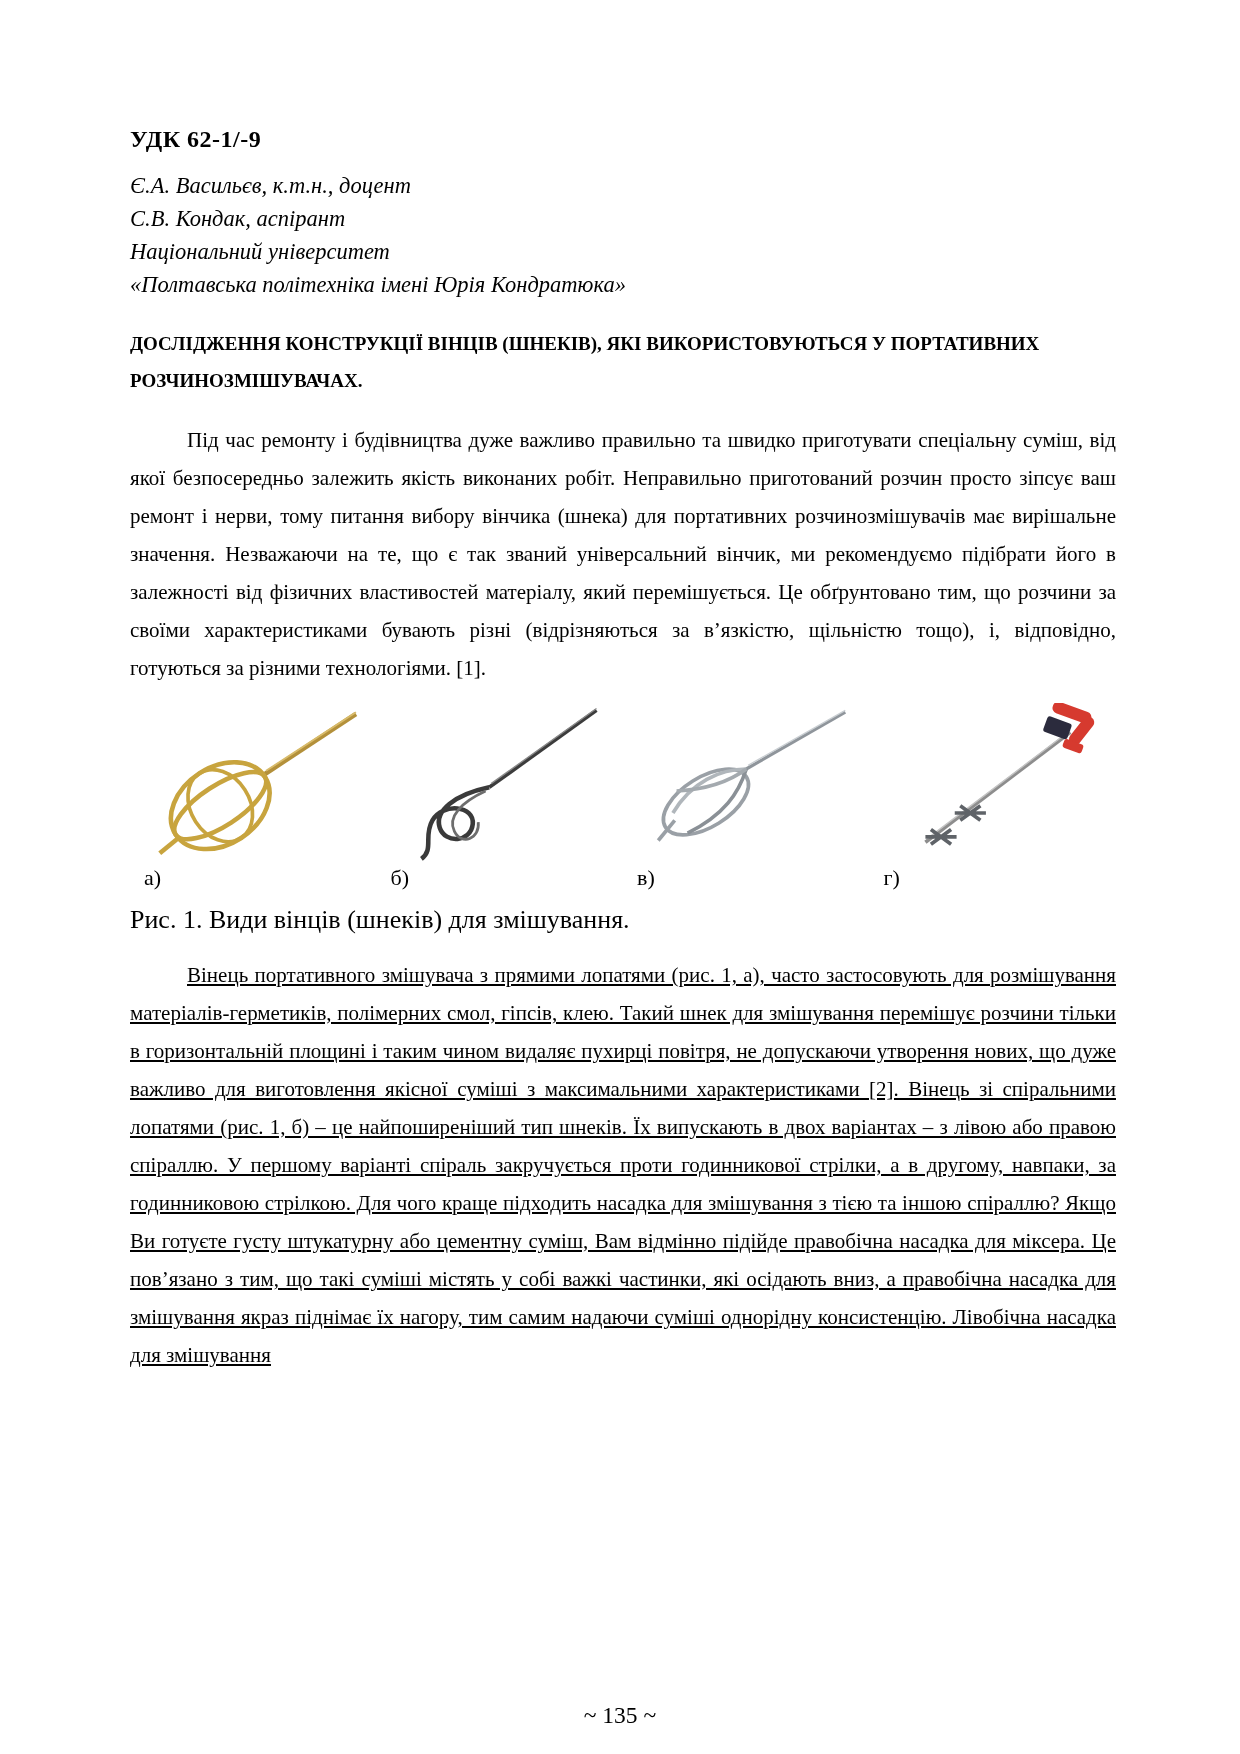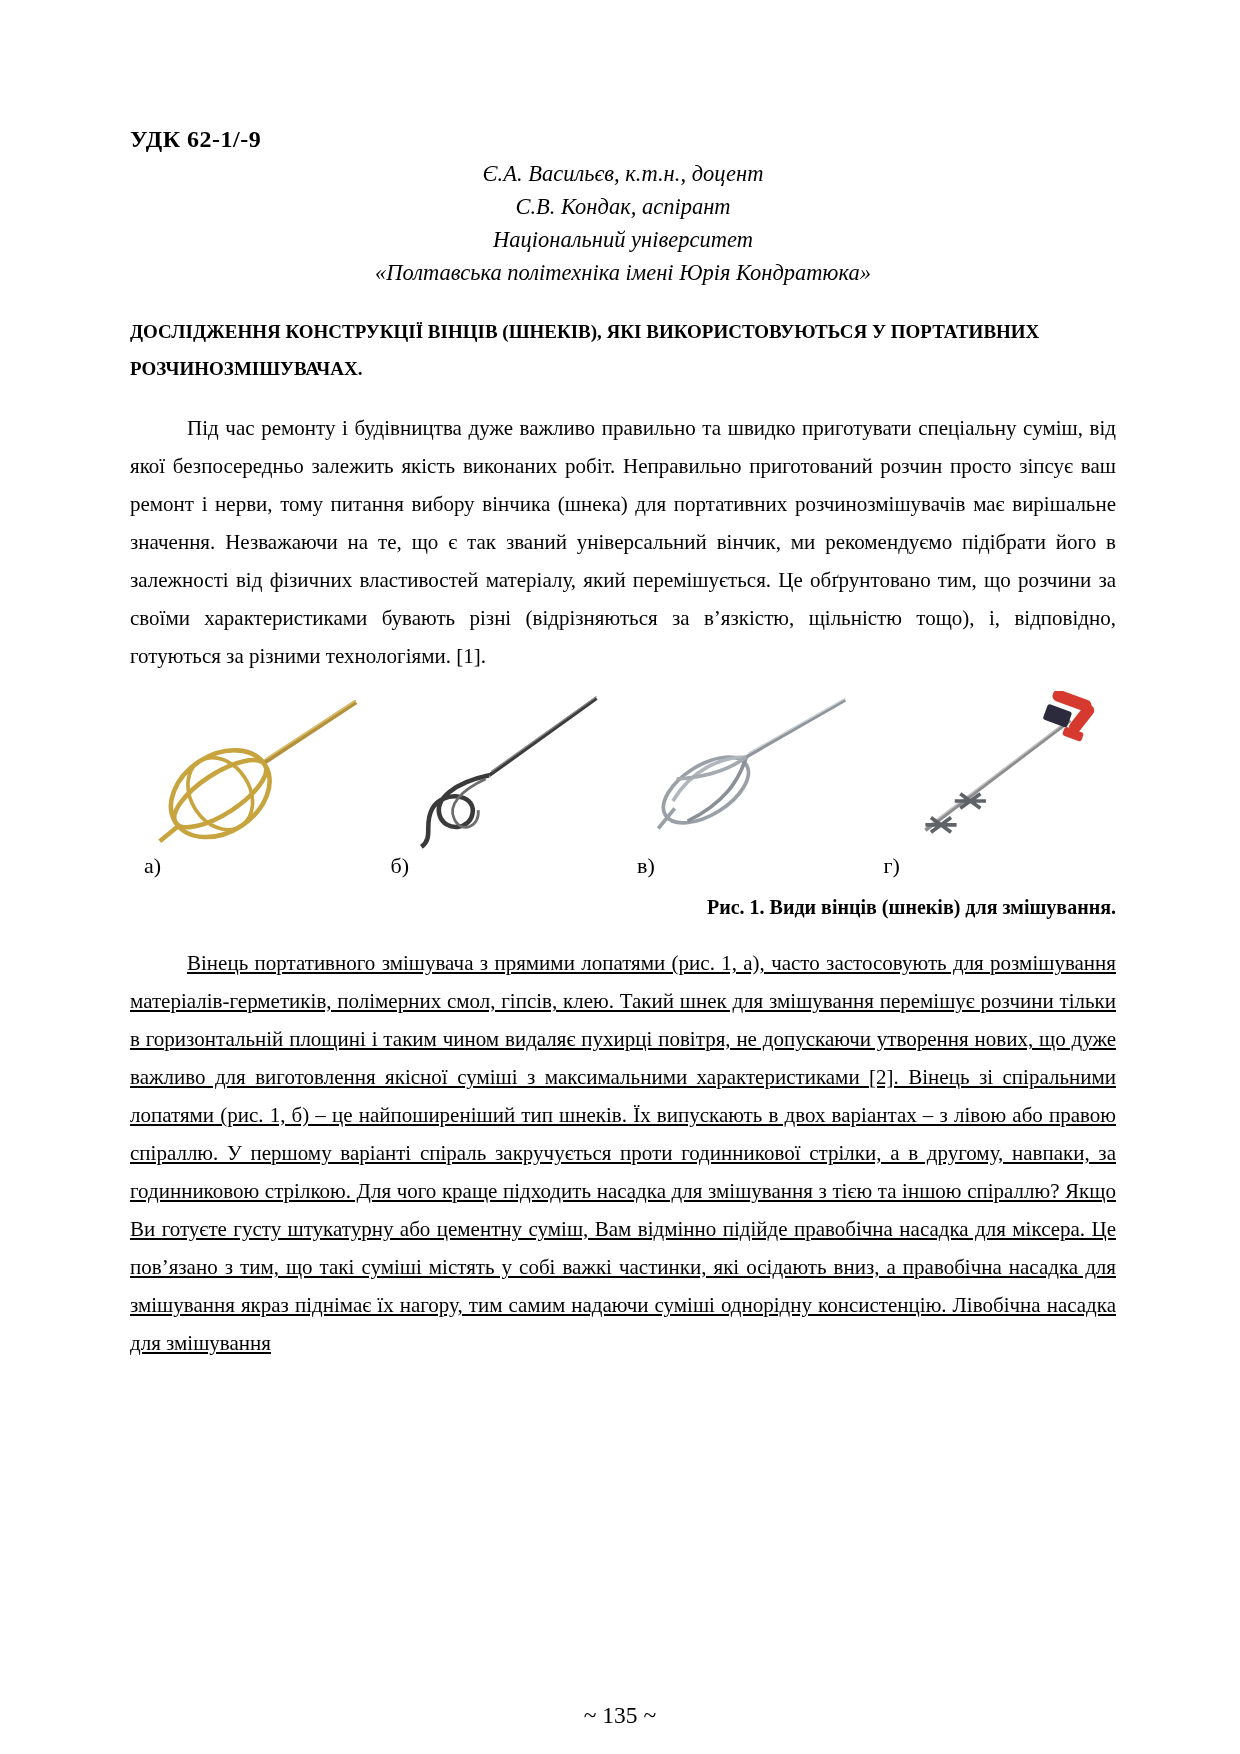--- a/index.html
+++ b/index.html
@@ -14,22 +14,22 @@
     font-family: "Liberation Serif", serif;
     padding: 126px 124px 16px 130px;
     overflow: hidden;
   }
   .udc {
     font-weight: bold;
     font-size: 24px;
     letter-spacing: 0.5px;
   }
   .authors {
-    margin-top: 4px;
-    text-align: center;
+    margin-top: 16px;
+    text-align: left;
     font-style: italic;
     font-size: 22.5px;
     line-height: 33px;
   }
   .title {
     margin-top: 24px;
     font-weight: bold;
     font-size: 19px;
     line-height: 37px;
   }
@@ -52,23 +52,23 @@
   }
   .fig-cell svg { width: 100%; height: 165px; display: block; }
   .fig-label {
     position: absolute;
     left: 14px;
     bottom: 0;
     font-size: 22px;
   }
   .caption {
     margin-top: 12px;
-    text-align: right;
-    font-weight: bold;
-    font-size: 20px;
+    text-align: left;
+    font-weight: normal;
+    font-size: 26px;
     line-height: 33px;
   }
   .caption .cap2 { margin-top: 2px; }
   .para2 { margin-top: 20px; text-decoration: underline; }
   .page-number {
     position: absolute;
     left: 0;
     bottom: 25px;
     width: 100%;
     text-align: center;

